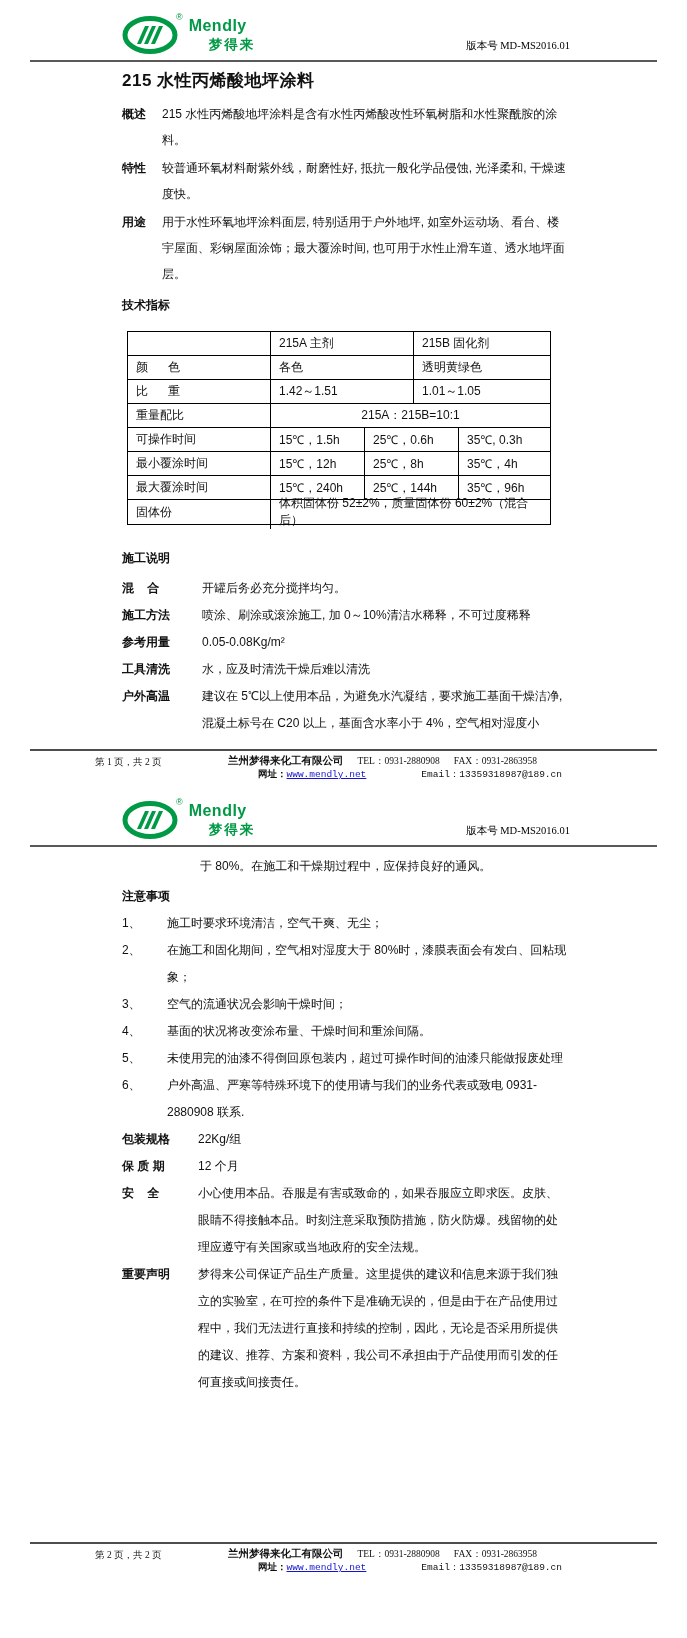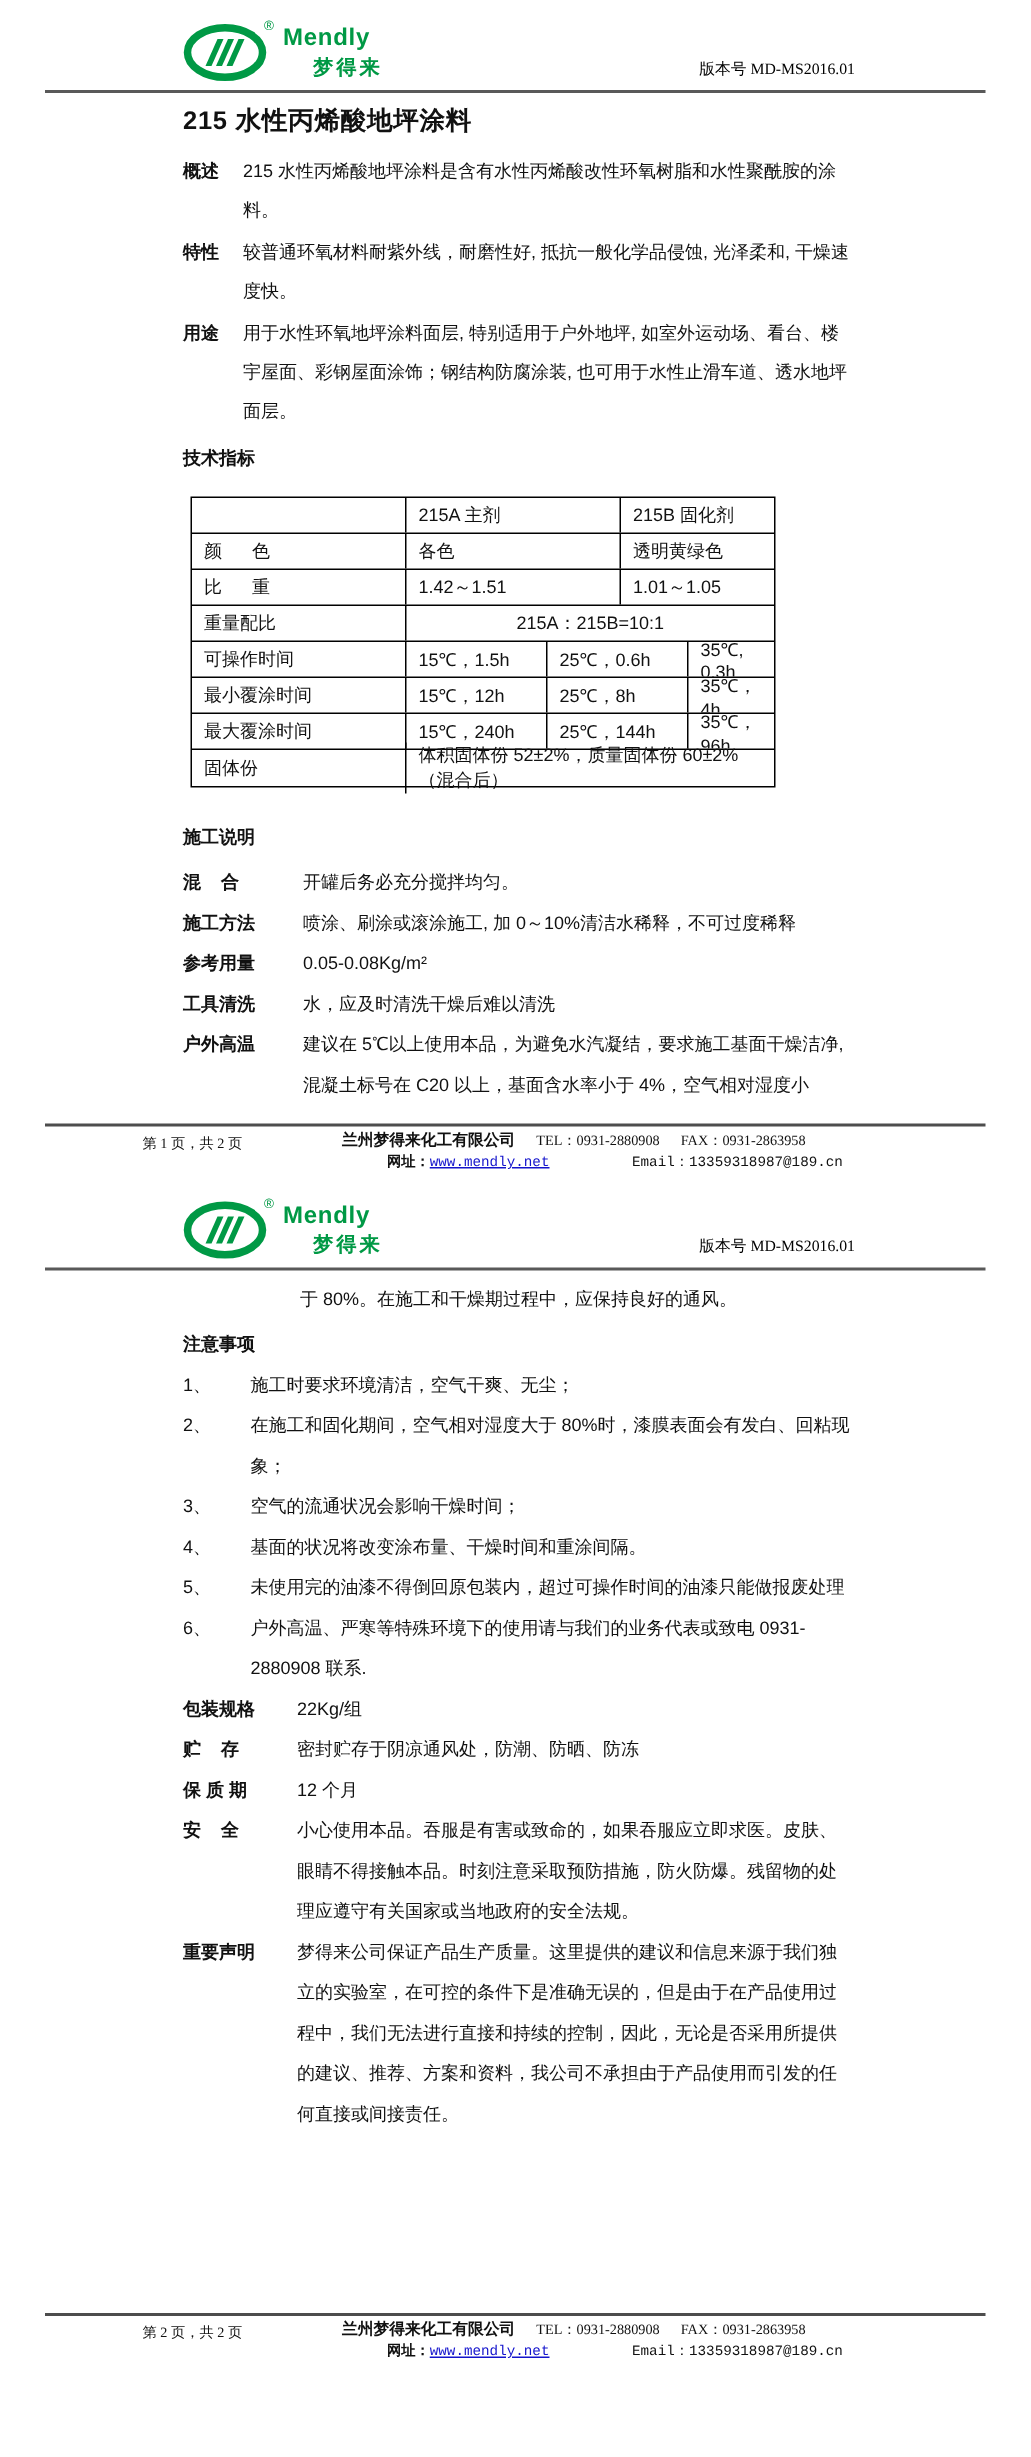--- a/index.html
+++ b/index.html
@@ -30,21 +30,21 @@
 
   
   .content { padding: 0 119px 0 122px; }
   .page-title { font-size: 17px; font-weight: bold; margin: 7px 0 9px 0; letter-spacing: 0.5px; }
   .sec { display: flex; margin-bottom: 2px; }
   .sec-label { width: 40px; flex-shrink: 0; font-weight: bold; line-height: 26px; white-space: pre-wrap; }
   .sec-text { line-height: 26px; }
   .sub-heading { font-weight: bold; margin-top: 5px; line-height: 26px; }
 
   
-  .tech-table { margin: 13px 0 0 5px; width: 390px; border: 1px solid #000; }
+  .tech-table { margin: 13px 0 0 5px; width: 424px; border: 1px solid #000; }
   .trow { display: flex; border-bottom: 1px solid #000; height: 24px; }
   .trow:last-child { border-bottom: none; align-items: center; }
   .tcell { border-left: 1px solid #000; display: flex; align-items: center; padding-left: 8px; overflow: hidden; white-space: pre-wrap; }
   .tcell:first-child { border-left: none; }
   .c-label { width: 142px; flex-shrink: 0; }
   .c-half1 { width: 143px; flex-shrink: 0; }
   .c-half2 { flex: 1; }
   .c-third1 { width: 94px; flex-shrink: 0; }
   .c-third2 { width: 94px; flex-shrink: 0; }
   .c-third3 { flex: 1; }
@@ -107,21 +107,21 @@
     <div class="sec">
       <div class="sec-label">概述</div>
       <div class="sec-text">215 水性丙烯酸地坪涂料是含有水性丙烯酸改性环氧树脂和水性聚酰胺的涂料。</div>
     </div>
     <div class="sec">
       <div class="sec-label">特性</div>
       <div class="sec-text">较普通环氧材料耐紫外线，耐磨性好, 抵抗一般化学品侵蚀, 光泽柔和, 干燥速度快。</div>
     </div>
     <div class="sec">
       <div class="sec-label">用途</div>
-      <div class="sec-text">用于水性环氧地坪涂料面层, 特别适用于户外地坪, 如室外运动场、看台、楼宇屋面、彩钢屋面涂饰；钢结构防腐涂装, 也可用于水性止滑车道、透水地坪面层。</div>
+      <div class="sec-text">用于水性环氧地坪涂料面层, 特别适用于户外地坪, 如室外运动场、看台、楼宇屋面、彩钢屋面涂饰；最大覆涂时间, 也可用于水性止滑车道、透水地坪面层。</div>
     </div>
 
     <div class="sub-heading">技术指标</div>
 
     <div class="tech-table">
       <div class="trow">
         <div class="tcell c-label"></div>
         <div class="tcell c-half1">215A 主剂</div>
         <div class="tcell c-half2">215B 固化剂</div>
       </div>
@@ -256,24 +256,20 @@
     <div class="note">
       <div class="note-num">6、</div>
       <div class="note-text">户外高温、严寒等特殊环境下的使用请与我们的业务代表或致电 0931-2880908 联系.</div>
     </div>
 
     <div class="kv kv2">
       <div class="kv-label">包装规格</div>
       <div class="kv-text">22Kg/组</div>
     </div>
     <div class="kv kv2">
-      <div class="kv-label">贮    存</div>
-      <div class="kv-text">密封贮存于阴凉通风处，防潮、防晒、防冻</div>
-    </div>
-    <div class="kv kv2">
       <div class="kv-label">保 质 期</div>
       <div class="kv-text">12 个月</div>
     </div>
     <div class="kv kv2">
       <div class="kv-label">安    全</div>
       <div class="kv-text">小心使用本品。吞服是有害或致命的，如果吞服应立即求医。皮肤、眼睛不得接触本品。时刻注意采取预防措施，防火防爆。残留物的处理应遵守有关国家或当地政府的安全法规。</div>
     </div>
     <div class="kv kv2">
       <div class="kv-label">重要声明</div>
       <div class="kv-text">梦得来公司保证产品生产质量。这里提供的建议和信息来源于我们独立的实验室，在可控的条件下是准确无误的，但是由于在产品使用过程中，我们无法进行直接和持续的控制，因此，无论是否采用所提供的建议、推荐、方案和资料，我公司不承担由于产品使用而引发的任何直接或间接责任。</div>

